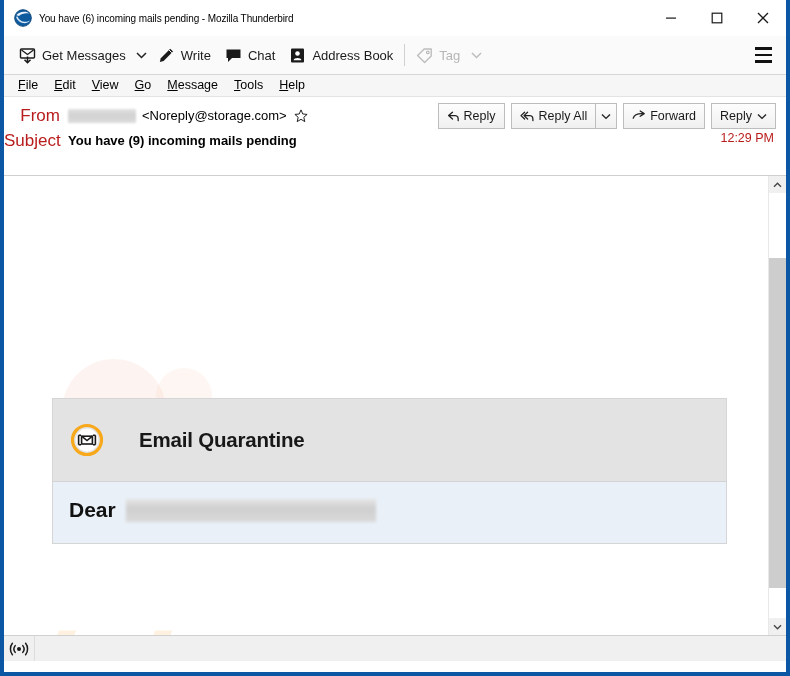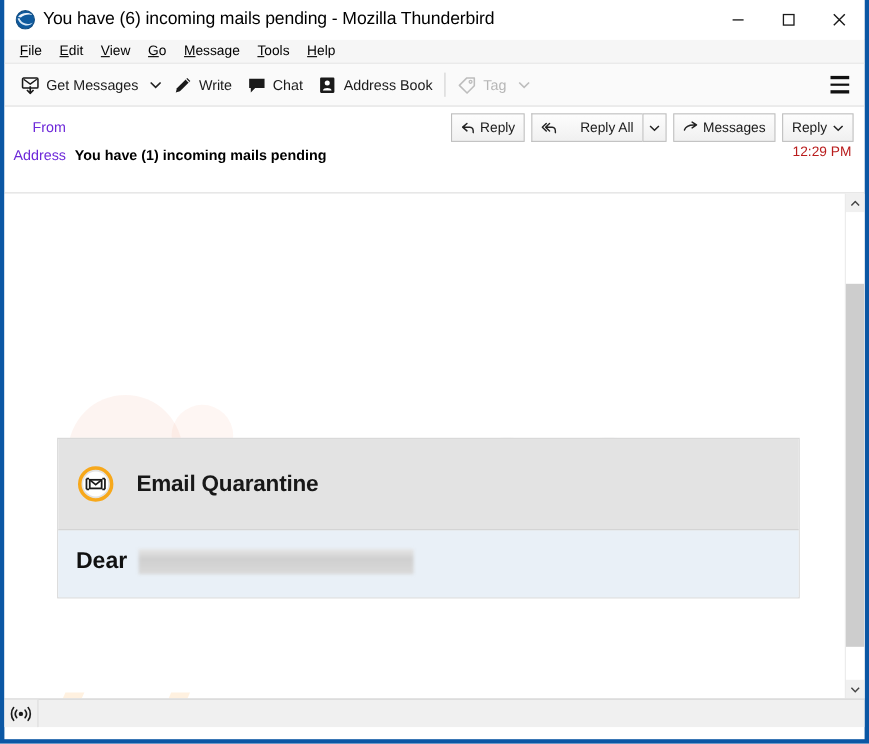--- a/index.html
+++ b/index.html
@@ -41,21 +41,21 @@
   }
   #app-icon {
     width: 18px; height: 18px;
     margin-left: 10px;
     margin-right: 7px;
     flex: 0 0 auto;
     position: relative;
   }
   #app-icon svg { display:block; }
   #title-text {
-    font-size: 16px;
+    font-size: 10px;
     color: #000000;
     white-space: nowrap;
     flex: 1 1 auto;
     overflow: hidden;
     letter-spacing: -0.1px;
   }
   .win-btns {
     display: flex;
     height: 36px;
     flex: 0 0 auto;
@@ -157,22 +157,22 @@
   }
   .hdr-row {
     display: flex;
     align-items: center;
     height: 25px;
     padding-left: 0px;
   }
   .hdr-label {
     width: 56px;
     text-align: right;
-    font-size: 13px;
-    color: #6d28d9;
+    font-size: 17px;
+    color: #b91c1c;
     padding-right: 8px;
     flex: 0 0 auto;
   }
   .hdr-value {
     font-size: 13px;
     color: #000;
     display: flex;
     align-items: center;
   }
   .hdr-value.bold { font-weight: bold; }
@@ -210,21 +210,21 @@
     border-radius: 0;
     padding: 0 8px;
     font-size: 12.5px;
     color: #1a1a1a;
     white-space: nowrap;
     margin-left: 6px;
   }
   .hb .hb-ico { margin-right: 4px; display:flex; align-items:center; }
   .hb .hb-ico svg { display:block; }
   .hb-group { display: flex; margin-left: 6px; }
-  .hb-group .hb { margin-left: 0; gap: 16px; }
+  .hb-group .hb { margin-left: 0; }
   .hb-group .hb.main { border-top-right-radius: 0; border-bottom-right-radius: 0; border-right: none; }
   .hb-group .hb.caret { border-top-left-radius: 0; border-bottom-left-radius: 0; padding: 0 5px; }
   #msg-time {
     position: absolute;
     right: 12px;
     top: 34px;
     font-size: 12.5px;
     color: #b91c1c;
   }
 
@@ -286,21 +286,21 @@
     box-sizing: border-box;
     border-bottom: 1px solid #d2d2d2;
     position: relative;
   }
   #brand-icon {
     width: 34px; height: 34px;
     flex: 0 0 auto;
     position: relative;
   }
   #brand-title {
-    margin-left: 20px;
+    margin-left: 35px;
     font-size: 20.5px;
     color: #181818;
     font-weight: bold;
     letter-spacing: -0.2px;
   }
   #card-body {
     background: #e9f0f7;
     padding: 12px 16px 16px 16px;
     box-sizing: border-box;
   }
@@ -416,109 +416,118 @@
             </svg>
         </div>
         <div class="win-btn">
           <svg width="12" height="12" viewBox="0 0 12 12">
               <path d="M1,1 L11,11 M11,1 L1,11" stroke="#1a1a1a" stroke-width="1.3" fill="none"></path>
             </svg>
         </div>
       </div>
     </div>
 
+    <div id="toolbar">
+
+      <div class="tb-btn">
+        <span class="tb-ico">
+          <svg width="17" height="17" viewBox="0 0 17 17">
+            <rect x="1.5" y="2" width="14" height="9" rx="1" fill="none" stroke="#1a1a1a" stroke-width="1.4"></rect>
+            <path d="M2.5,3 L8.5,7.5 L14.5,3" fill="none" stroke="#1a1a1a" stroke-width="1.3"></path>
+            <path d="M8.5,9.5 L8.5,15.5 M5.5,12.8 L8.5,15.8 L11.5,12.8" fill="none" stroke="#1a1a1a" stroke-width="1.5"></path>
+          </svg>
+        </span>
+        <span class="tb-label">Get Messages</span>
+      </div>
+      <div class="tb-caret">
+        <svg width="11" height="8" viewBox="0 0 11 8">
+            <path d="M1,2 L5.5,6.5 L10,2" fill="none" stroke="#222" stroke-width="1.5"></path>
+          </svg>
+      </div>
+
+      <div class="tb-btn">
+        <span class="tb-ico">
+          <svg width="17" height="17" viewBox="0 0 17 17">
+            <path d="M12.2,1.8 L15.0,4.6 L5.6,14.0 L1.8,15.0 L2.8,11.2 Z" fill="#1a1a1a"></path>
+            <path d="M11.0,3.0 L13.8,5.8" stroke="#fff" stroke-width="1"></path>
+          </svg>
+        </span>
+        <span class="tb-label">Write</span>
+      </div>
+
+      <div class="tb-btn">
+        <span class="tb-ico">
+          <svg width="17" height="17" viewBox="0 0 17 17">
+            <path d="M1.5,2.5 h14 v8.5 h-8.5 l-4 4 v-4 h-1.5 z" fill="#1a1a1a"></path>
+          </svg>
+        </span>
+        <span class="tb-label">Chat</span>
+      </div>
+
+      <div class="tb-btn">
+        <span class="tb-ico">
+          <svg width="17" height="17" viewBox="0 0 17 17">
+            <rect x="2" y="1.5" width="13" height="14" rx="1" fill="#1a1a1a"></rect>
+            <circle cx="8.5" cy="6.5" r="2.3" fill="#ffffff"></circle>
+            <path d="M4.6,13.2 C4.9,10.4 12.1,10.4 12.4,13.2 Z" fill="#ffffff"></path>
+          </svg>
+        </span>
+        <span class="tb-label">Address Book</span>
+      </div>
+
+      <div class="tb-sep"></div>
+
+      <div class="tb-btn disabled">
+        <span class="tb-ico">
+          <svg width="17" height="17" viewBox="0 0 17 17">
+            <path d="M1.6,8.6 L8.2,2.0 L15.2,2.0 L15.2,9.0 L8.6,15.6 Z" fill="none" stroke="#bdbdbd" stroke-width="1.4" stroke-linejoin="round"></path>
+            <circle cx="11.8" cy="5.4" r="1.3" fill="none" stroke="#bdbdbd" stroke-width="1.2"></circle>
+          </svg>
+        </span>
+        <span class="tb-label">Tag</span>
+      </div>
+      <div class="tb-caret">
+        <svg width="11" height="8" viewBox="0 0 11 8">
+            <path d="M1,2 L5.5,6.5 L10,2" fill="none" stroke="#bdbdbd" stroke-width="1.5"></path>
+          </svg>
+      </div>
+
+      <div id="hamburger">
+        <i></i>
+        <i></i>
+        <i></i>
+      </div>
+    </div>
+
     <div id="menubar">
       <div class="menu-item"><u>F</u><span>ile</span></div>
       <div class="menu-item"><u>E</u><span>dit</span></div>
       <div class="menu-item"><u>V</u><span>iew</span></div>
       <div class="menu-item"><u>G</u><span>o</span></div>
       <div class="menu-item"><u>M</u><span>essage</span></div>
       <div class="menu-item"><u>T</u><span>ools</span></div>
       <div class="menu-item"><u>H</u><span>elp</span></div>
     </div>
 
-    <div id="toolbar">
-
-      <div class="tb-btn">
-        <span class="tb-ico">
-          <svg width="17" height="17" viewBox="0 0 17 17">
-            <rect x="1.5" y="2" width="14" height="9" rx="1" fill="none" stroke="#1a1a1a" stroke-width="1.4"></rect>
-            <path d="M2.5,3 L8.5,7.5 L14.5,3" fill="none" stroke="#1a1a1a" stroke-width="1.3"></path>
-            <path d="M8.5,9.5 L8.5,15.5 M5.5,12.8 L8.5,15.8 L11.5,12.8" fill="none" stroke="#1a1a1a" stroke-width="1.5"></path>
-          </svg>
-        </span>
-        <span class="tb-label">Get Messages</span>
-      </div>
-      <div class="tb-caret">
-        <svg width="11" height="8" viewBox="0 0 11 8">
-            <path d="M1,2 L5.5,6.5 L10,2" fill="none" stroke="#222" stroke-width="1.5"></path>
-          </svg>
-      </div>
-
-      <div class="tb-btn">
-        <span class="tb-ico">
-          <svg width="17" height="17" viewBox="0 0 17 17">
-            <path d="M12.2,1.8 L15.0,4.6 L5.6,14.0 L1.8,15.0 L2.8,11.2 Z" fill="#1a1a1a"></path>
-            <path d="M11.0,3.0 L13.8,5.8" stroke="#fff" stroke-width="1"></path>
-          </svg>
-        </span>
-        <span class="tb-label">Write</span>
-      </div>
-
-      <div class="tb-btn">
-        <span class="tb-ico">
-          <svg width="17" height="17" viewBox="0 0 17 17">
-            <path d="M1.5,2.5 h14 v8.5 h-8.5 l-4 4 v-4 h-1.5 z" fill="#1a1a1a"></path>
-          </svg>
-        </span>
-        <span class="tb-label">Chat</span>
-      </div>
-
-      <div class="tb-btn">
-        <span class="tb-ico">
-          <svg width="17" height="17" viewBox="0 0 17 17">
-            <rect x="2" y="1.5" width="13" height="14" rx="1" fill="#1a1a1a"></rect>
-            <circle cx="8.5" cy="6.5" r="2.3" fill="#ffffff"></circle>
-            <path d="M4.6,13.2 C4.9,10.4 12.1,10.4 12.4,13.2 Z" fill="#ffffff"></path>
-          </svg>
-        </span>
-        <span class="tb-label">Address Book</span>
-      </div>
-
-      <div class="tb-sep"></div>
-
-      <div class="tb-btn disabled">
-        <span class="tb-ico">
-          <svg width="17" height="17" viewBox="0 0 17 17">
-            <path d="M1.6,8.6 L8.2,2.0 L15.2,2.0 L15.2,9.0 L8.6,15.6 Z" fill="none" stroke="#bdbdbd" stroke-width="1.4" stroke-linejoin="round"></path>
-            <circle cx="11.8" cy="5.4" r="1.3" fill="none" stroke="#bdbdbd" stroke-width="1.2"></circle>
-          </svg>
-        </span>
-        <span class="tb-label">Tag</span>
-      </div>
-      <div class="tb-caret">
-        <svg width="11" height="8" viewBox="0 0 11 8">
-            <path d="M1,2 L5.5,6.5 L10,2" fill="none" stroke="#bdbdbd" stroke-width="1.5"></path>
-          </svg>
-      </div>
-
-      <div id="hamburger">
-        <i></i>
-        <i></i>
-        <i></i>
-      </div>
-    </div>
-
     <div id="msg-header">
       <div class="hdr-row">
         <span class="hdr-label">From</span>
+        <span class="hdr-value">
+          <span class="redact r-from"></span>
+          <span>&lt;Noreply@storage.com&gt;</span>
+          <span class="star">
+            <svg width="14" height="14" viewBox="0 0 14 14">
+                <path d="M7,0.9 L8.8,5.0 L13.1,5.4 L9.8,8.3 L10.8,12.6 L7,10.3 L3.2,12.6 L4.2,8.3 L0.9,5.4 L5.2,5.0 Z" fill="none" stroke="#222" stroke-width="1"></path>
+              </svg>
+          </span>
+        </span>
       </div>
       <div class="hdr-row">
-        <span class="hdr-label">Address</span>
-        <span class="hdr-value bold">You have (1) incoming mails pending</span>
+        <span class="hdr-label">Subject</span>
+        <span class="hdr-value bold">You have (9) incoming mails pending</span>
       </div>
 
       <div id="hdr-buttons">
         <div class="hb">
           <span class="hb-ico">
             <svg width="13" height="13" viewBox="0 0 13 13">
                 <path d="M5.5,2.2 L1.6,5.6 L5.5,9.0 M1.9,5.6 L8.2,5.6 C10.6,5.6 11.4,7.4 11.2,10.6" fill="none" stroke="#222" stroke-width="1.3" stroke-linecap="round" stroke-linejoin="round"></path>
               </svg>
           </span>
           <span>Reply</span>
@@ -540,21 +549,21 @@
               </svg>
           </div>
         </div>
 
         <div class="hb">
           <span class="hb-ico">
             <svg width="14" height="13" viewBox="0 0 14 13">
                 <path d="M1.2,8.2 C2.4,4.4 6.8,3.4 10.8,3.6 M8.2,1.0 L12.2,3.6 L8.2,6.3" fill="none" stroke="#222" stroke-width="1.3" stroke-linecap="round" stroke-linejoin="round"></path>
               </svg>
           </span>
-          <span>Messages</span>
+          <span>Forward</span>
         </div>
 
         <div class="hb">
           <span>Reply</span>
           <span class="hb-ico" style="margin-left:5px;margin-right:0">
             <svg width="10" height="7" viewBox="0 0 10 7">
                 <path d="M1,1.6 L5,5.4 L9,1.6" fill="none" stroke="#222" stroke-width="1.4"></path>
               </svg>
           </span>
         </div>

